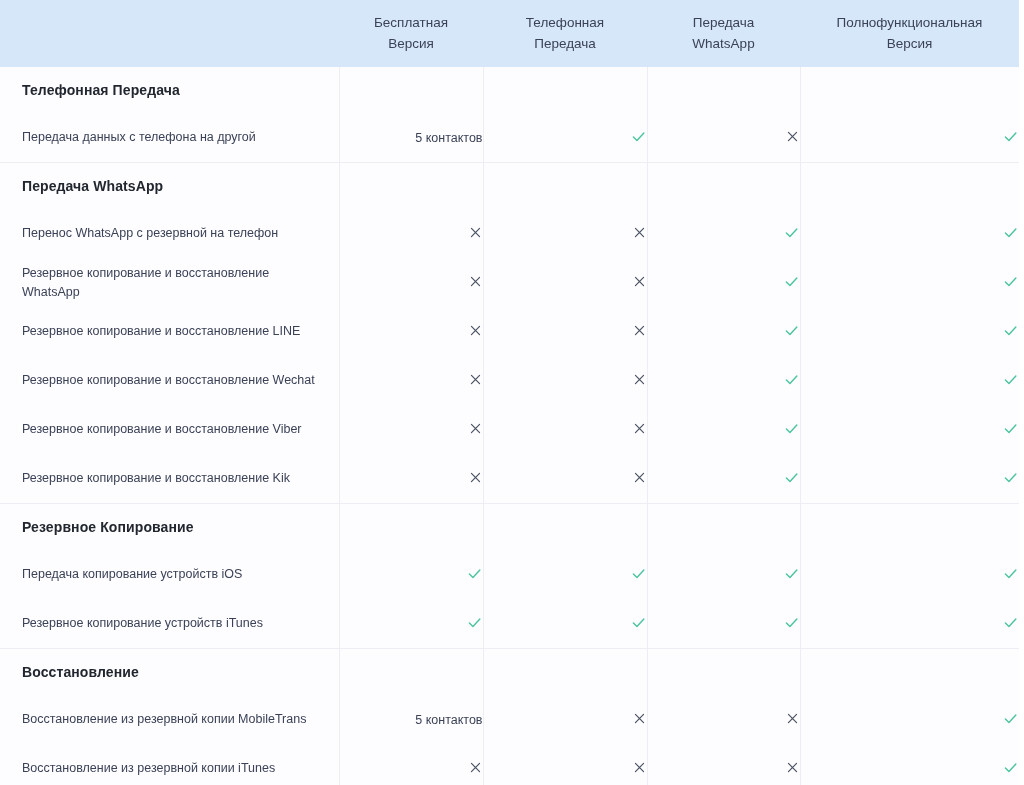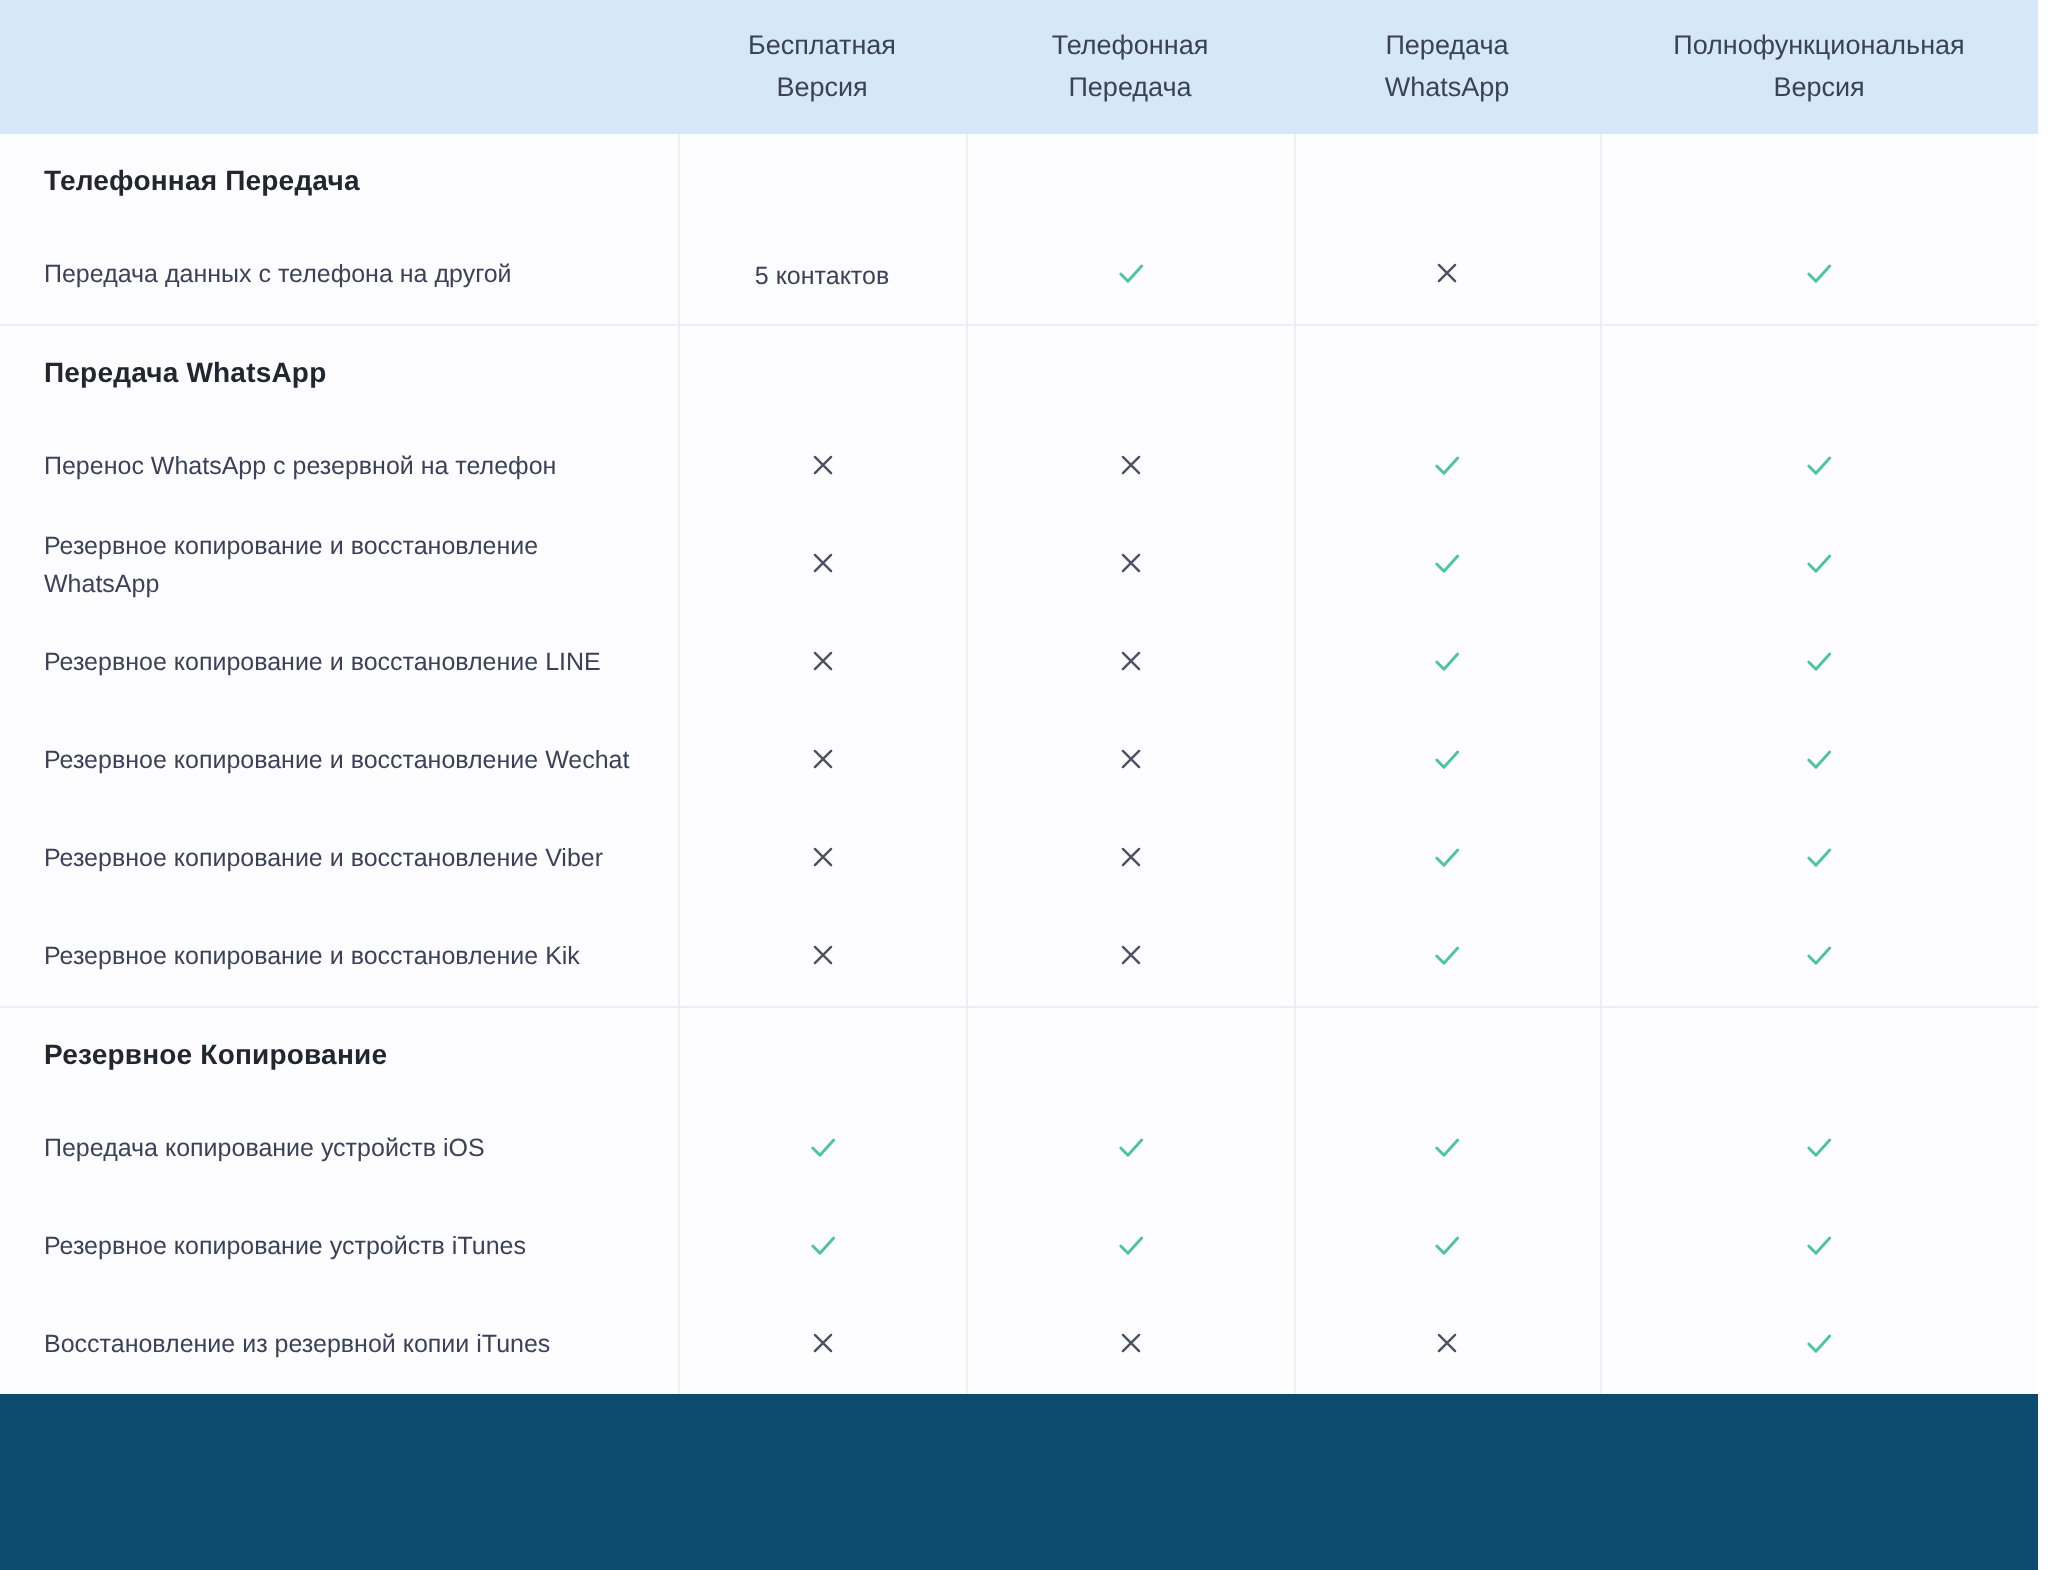--- a/index.html
+++ b/index.html
@@ -62,21 +62,21 @@
   }
   tbody td.feature-cell {
     border-left: none;
     text-align: left;
     padding: 0 18px 0 22px;
     font-size: 12.5px;
     color: #3b4257;
     line-height: 1.5;
   }
   tbody td.mark-cell {
-    text-align: center;
+    text-align: right;
     font-size: 12.5px;
     color: #3b4257;
   }
 
   
   tr.section-row td.feature-cell {
     font-size: 14px;
     font-weight: 700;
     color: #22272f;
     letter-spacing: 0.1px;
@@ -296,20 +296,40 @@
           <td class="mark-cell"><span class="icon-check"><svg viewBox="0 0 20 20" width="17" height="17" aria-hidden="true">
                 <path d="M4 10.6 L8.2 14.8 L16.3 5.9" fill="none" stroke="#4cc4a0" stroke-width="1.7" stroke-linecap="round" stroke-linejoin="round"></path>
               </svg></span></td>
           <td class="mark-cell"><span class="icon-check"><svg viewBox="0 0 20 20" width="17" height="17" aria-hidden="true">
                 <path d="M4 10.6 L8.2 14.8 L16.3 5.9" fill="none" stroke="#4cc4a0" stroke-width="1.7" stroke-linecap="round" stroke-linejoin="round"></path>
               </svg></span></td>
           <td class="mark-cell"><span class="icon-check"><svg viewBox="0 0 20 20" width="17" height="17" aria-hidden="true">
                 <path d="M4 10.6 L8.2 14.8 L16.3 5.9" fill="none" stroke="#4cc4a0" stroke-width="1.7" stroke-linecap="round" stroke-linejoin="round"></path>
               </svg></span></td>
         </tr>
+        <tr class="section-row section-divider-top">
+          <td class="feature-cell">Восстановление</td>
+          <td class="mark-cell"></td>
+          <td class="mark-cell"></td>
+          <td class="mark-cell"></td>
+          <td class="mark-cell"></td>
+        </tr>
+        <tr class="item-row">
+          <td class="feature-cell">Восстановление из резервной копии MobileTrans</td>
+          <td class="mark-cell"><span class="txt-val">5 контактов</span></td>
+          <td class="mark-cell"><span class="icon-cross"><svg viewBox="0 0 20 20" width="15" height="15" aria-hidden="true">
+                <path d="M4.6 4.6 L15.4 15.4 M15.4 4.6 L4.6 15.4" fill="none" stroke="#4a5163" stroke-width="1.6" stroke-linecap="round"></path>
+              </svg></span></td>
+          <td class="mark-cell"><span class="icon-cross"><svg viewBox="0 0 20 20" width="15" height="15" aria-hidden="true">
+                <path d="M4.6 4.6 L15.4 15.4 M15.4 4.6 L4.6 15.4" fill="none" stroke="#4a5163" stroke-width="1.6" stroke-linecap="round"></path>
+              </svg></span></td>
+          <td class="mark-cell"><span class="icon-check"><svg viewBox="0 0 20 20" width="17" height="17" aria-hidden="true">
+                <path d="M4 10.6 L8.2 14.8 L16.3 5.9" fill="none" stroke="#4cc4a0" stroke-width="1.7" stroke-linecap="round" stroke-linejoin="round"></path>
+              </svg></span></td>
+        </tr>
         <tr class="item-row">
           <td class="feature-cell">Восстановление из резервной копии iTunes</td>
           <td class="mark-cell"><span class="icon-cross"><svg viewBox="0 0 20 20" width="15" height="15" aria-hidden="true">
                 <path d="M4.6 4.6 L15.4 15.4 M15.4 4.6 L4.6 15.4" fill="none" stroke="#4a5163" stroke-width="1.6" stroke-linecap="round"></path>
               </svg></span></td>
           <td class="mark-cell"><span class="icon-cross"><svg viewBox="0 0 20 20" width="15" height="15" aria-hidden="true">
                 <path d="M4.6 4.6 L15.4 15.4 M15.4 4.6 L4.6 15.4" fill="none" stroke="#4a5163" stroke-width="1.6" stroke-linecap="round"></path>
               </svg></span></td>
           <td class="mark-cell"><span class="icon-cross"><svg viewBox="0 0 20 20" width="15" height="15" aria-hidden="true">
                 <path d="M4.6 4.6 L15.4 15.4 M15.4 4.6 L4.6 15.4" fill="none" stroke="#4a5163" stroke-width="1.6" stroke-linecap="round"></path>

